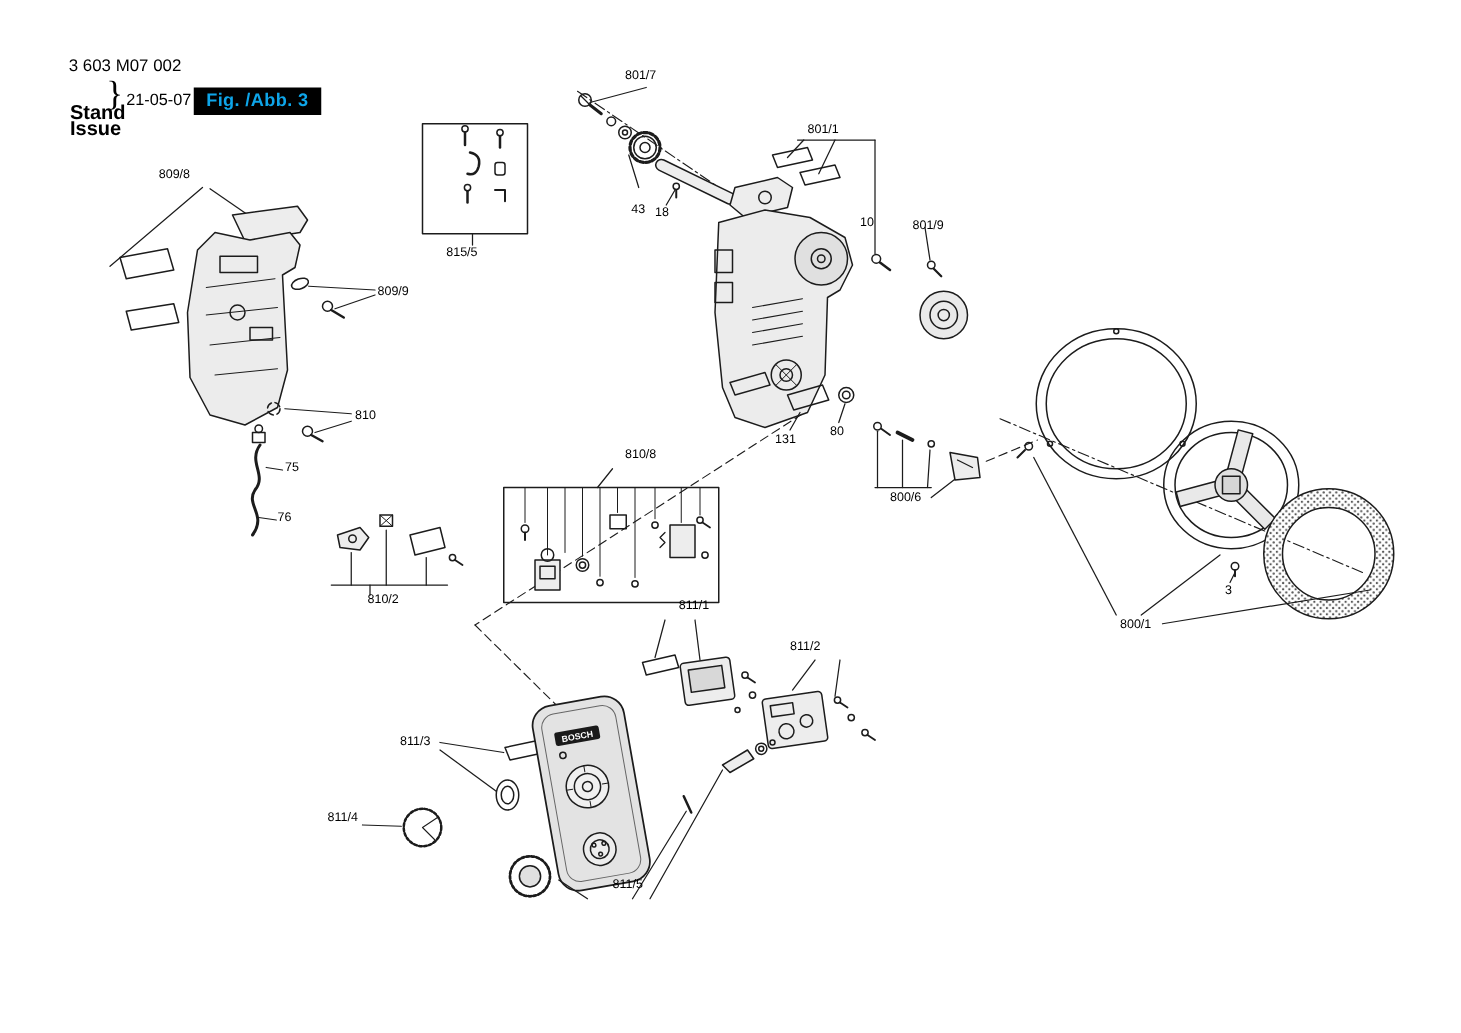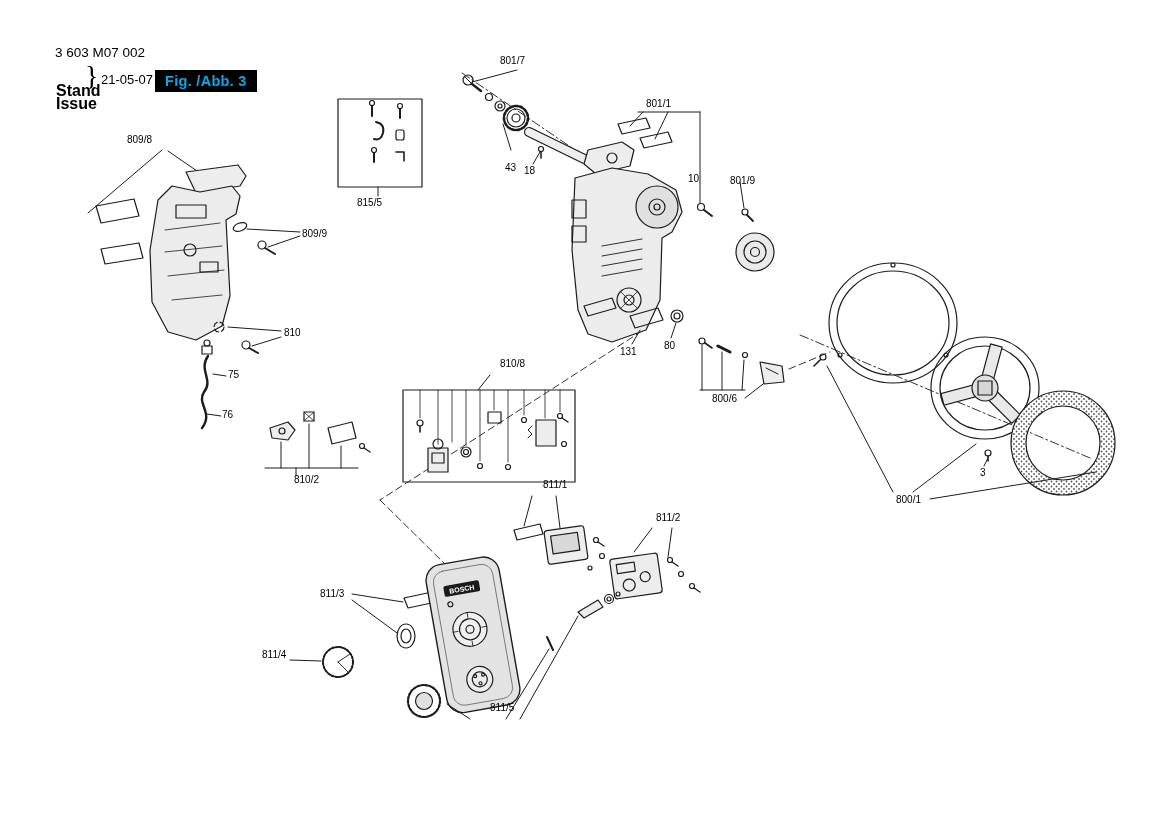--- a/index.html
+++ b/index.html
@@ -354,21 +354,21 @@
   <div class="lbl" style="left:302px;top:228px">809/9</div>
   <div class="lbl" style="left:284px;top:327px">810</div>
   <div class="lbl" style="left:228px;top:369px">75</div>
   <div class="lbl" style="left:222px;top:409px">76</div>
   <div class="lbl" style="left:620px;top:346px">131</div>
   <div class="lbl" style="left:664px;top:340px">80</div>
   <div class="lbl" style="left:712px;top:393px">800/6</div>
   <div class="lbl" style="left:294px;top:474px">810/2</div>
   <div class="lbl" style="left:500px;top:358px">810/8</div>
   <div class="lbl" style="left:543px;top:479px">811/1</div>
-  <div class="lbl" style="left:656px;top:512px">811/2</div>
+  <div class="lbl" style="left:632px;top:512px">811/2</div>
   <div class="lbl" style="left:896px;top:494px">800/1</div>
   <div class="lbl" style="left:980px;top:467px">3</div>
   <div class="lbl" style="left:320px;top:588px">811/3</div>
   <div class="lbl" style="left:262px;top:649px">811/4</div>
   <div class="lbl" style="left:490px;top:702px">811/5</div>
 
 
 </div>
 
 </body></html>

